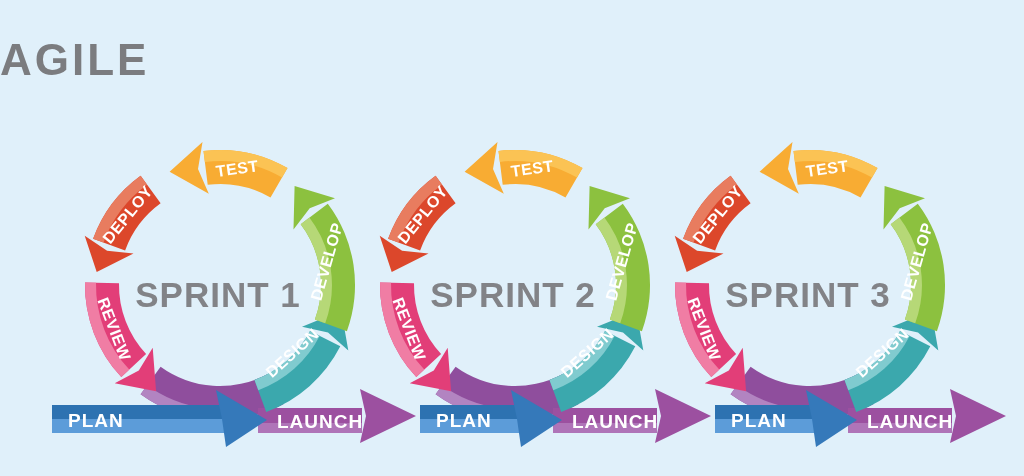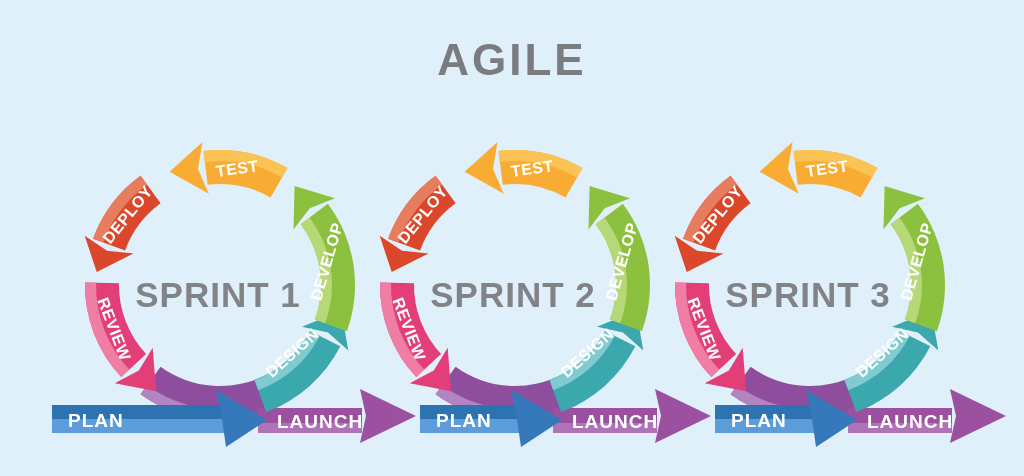--- a/index.html
+++ b/index.html
@@ -6,21 +6,21 @@
   #stage{
     position:relative;
     width:1024px;height:476px;
     overflow:hidden;
     background:#e0f0fa;
     font-family:"Liberation Sans", sans-serif;
   }
   #diagram{position:absolute;left:0;top:0;}
   .page-title{
     position:absolute;top:38px;left:0;width:100%;
-    text-align:center;
+    text-align:left;
     font-size:44px;font-weight:bold;letter-spacing:3px;
     color:#7b7c7f;line-height:1;
     user-select:none;
   }
   .arrow-label{
     font-family:"Liberation Sans", sans-serif;
     font-size:16px;font-weight:bold;letter-spacing:0.5px;
     fill:#ffffff;
   }
   .bar-label{

